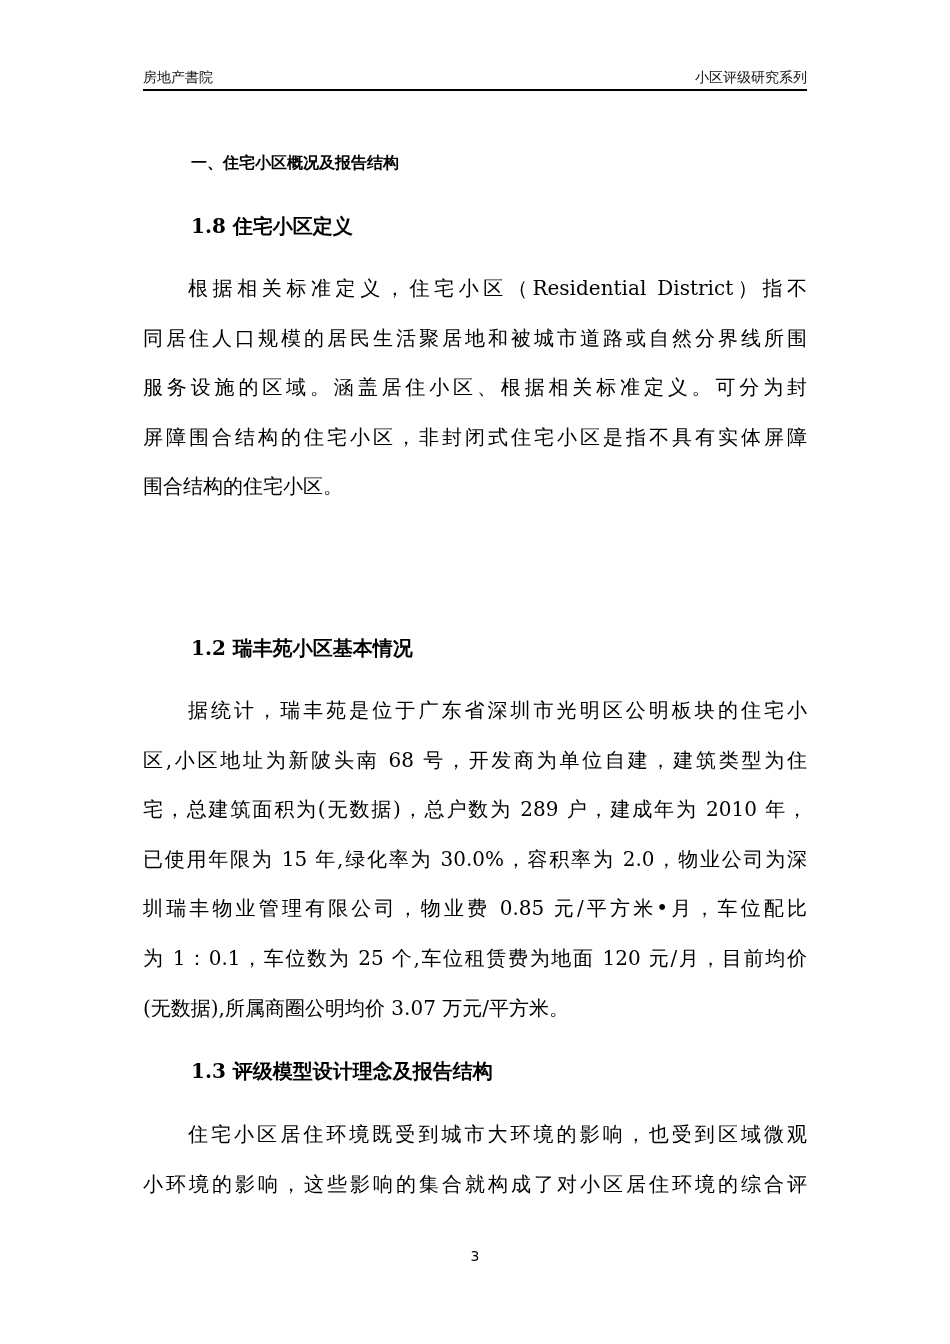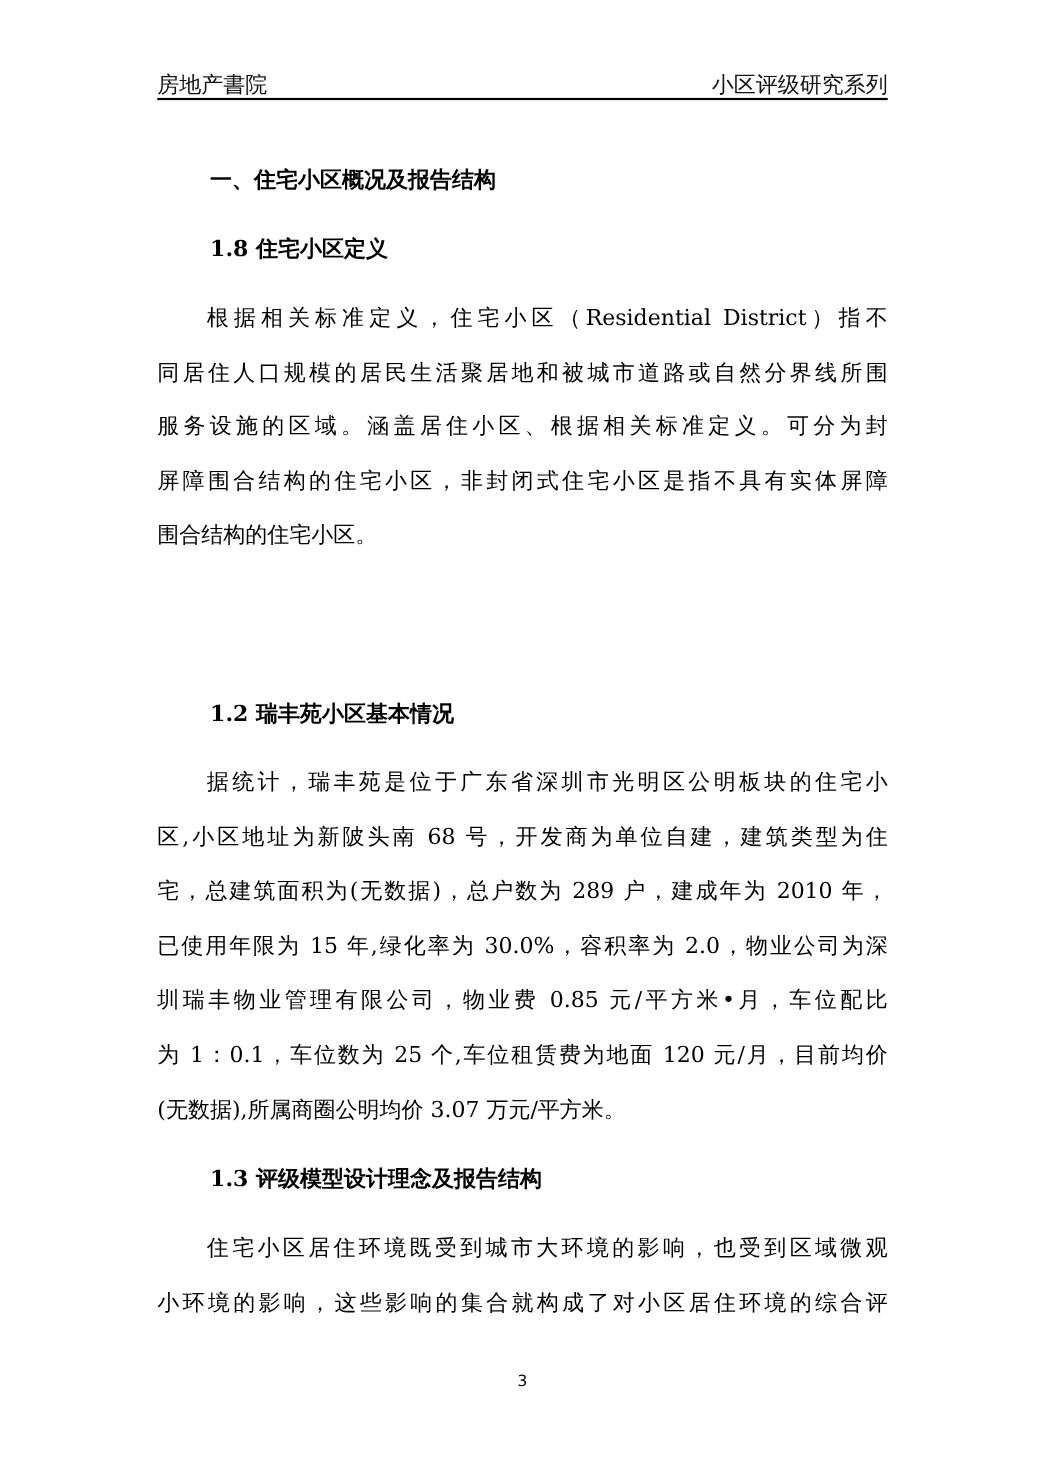--- a/index.html
+++ b/index.html
@@ -1,23 +1,23 @@
 <!DOCTYPE html>
 <html><head>
 <meta charset="utf-8">
 <style>
   html, body { margin:0; padding:0; background:#ffffff; }
   body { width:950px; height:1344px; position:relative; overflow:hidden;
          font-family:"DejaVu Serif", "Liberation Serif", serif; color:#000; }
   .header { position:absolute; left:143px; top:66px; width:664px; height:22px; }
-  .header-left, .header-right { position:absolute; top:0; font-family:"DejaVu Sans","Liberation Sans",sans-serif; font-size:20px; line-height:22px; color:#111; }
+  .header-left, .header-right { position:absolute; top:0; font-family:"DejaVu Sans","Liberation Sans",sans-serif; font-size:14px; line-height:22px; color:#111; }
   .header-left { left:0; }
   .header-right { right:0;text-align:right; }
   .header-rule { position:absolute; left:143px; top:89px; width:664px; height:2px; background:#000; }
-  .h1 { position:absolute; left:191px; top:145px; font-size:20px; font-weight:bold; line-height:36px; }
+  .h1 { position:absolute; left:191px; top:145px; font-size:16px; font-weight:bold; line-height:36px; }
   .h2 { position:absolute; left:191px; font-size:20px; font-weight:bold; line-height:32px; }
   .para { position:absolute; left:143px; width:664px; font-size:20px; line-height:49.6px; text-align:justify; }
   .line { display:block; white-space:nowrap; height:49.6px; text-align-last:justify; text-align:justify; }
   .line.last { text-align-last:left; }
   .indent { padding-left:45px; }
   .page-num { position:absolute; left:0; width:950px; top:1248px; text-align:center; font-family:"DejaVu Sans","Liberation Sans",sans-serif; font-size:14px; }
 </style>
 </head>
 <body>
 

